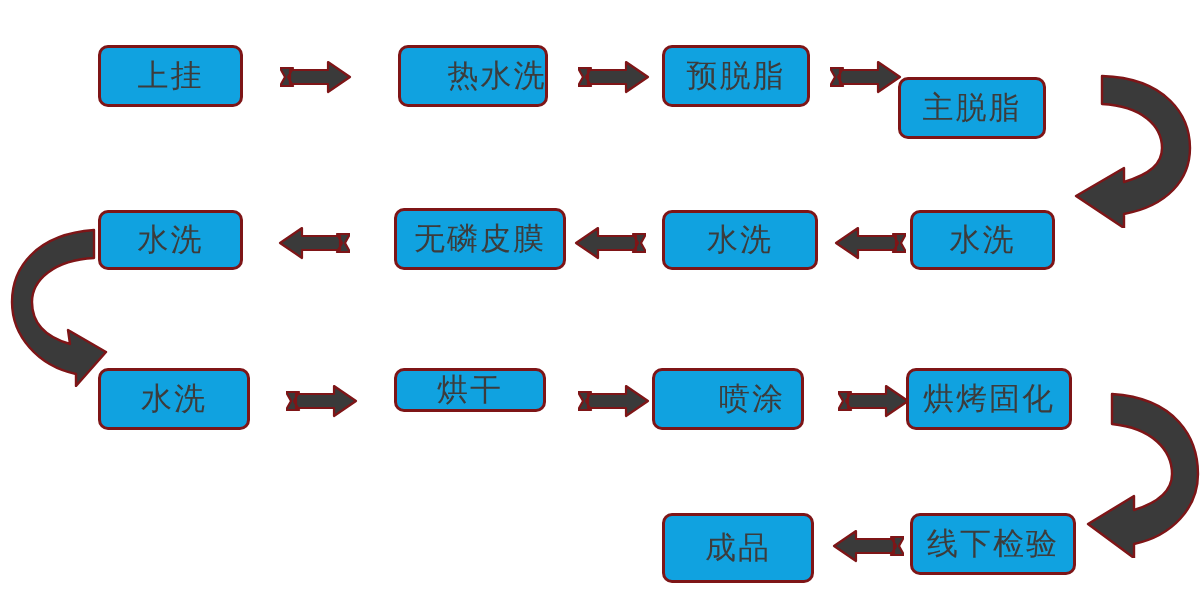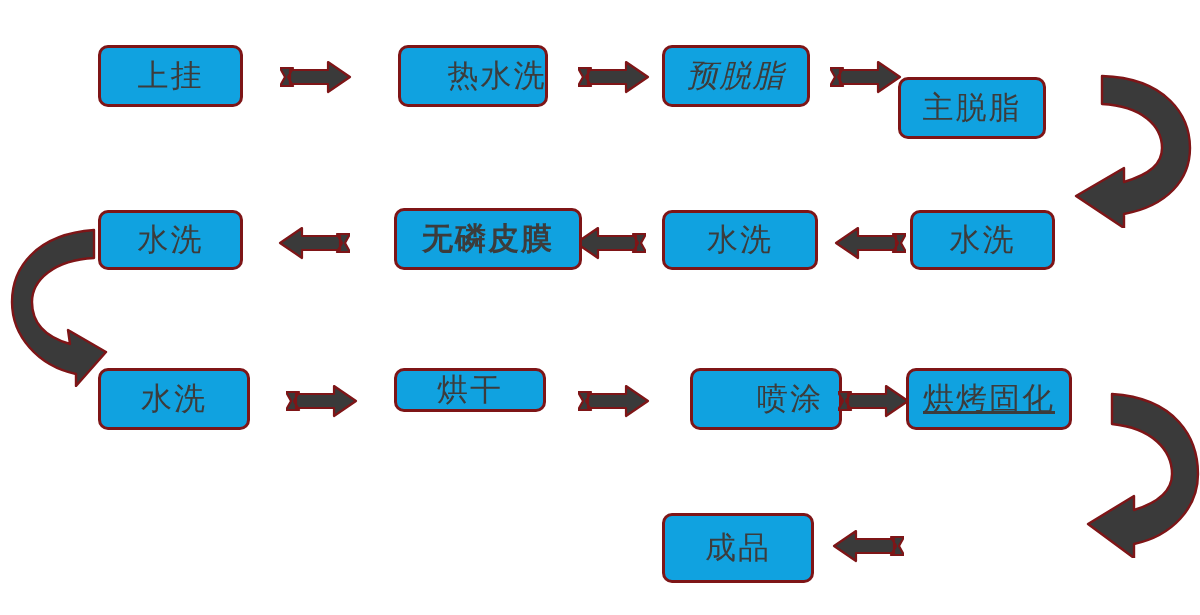--- a/index.html
+++ b/index.html
@@ -64,21 +64,21 @@
     <span class="node-label">热水洗</span>
   </div>
 
   <div class="arrow" style="left:578px; top:60px;">
     <svg width="72" height="36" viewBox="0 0 72 36">
       <path d="M0,8 L13,8 L8,17 L13,26 L0,26 L5,17 Z
                M10,10 L48,10 L48,2 L70,17 L48,32 L48,24 L10,24 Z" fill="#3A3A3A" stroke="#7E1517" stroke-width="2.2" stroke-linejoin="round"></path>
     </svg>
   </div>
 
-  <div class="node" style="left:662px; top:45px; width:148px; height:62px;font-style:italic;">
+  <div class="node" style="left:662px; top:45px; width:148px; height:62px;">
     <span class="node-label">预脱脂</span>
   </div>
 
   <div class="arrow" style="left:830px; top:60px;">
     <svg width="72" height="36" viewBox="0 0 72 36">
       <path d="M0,8 L13,8 L8,17 L13,26 L0,26 L5,17 Z
                M10,10 L48,10 L48,2 L70,17 L48,32 L48,24 L10,24 Z" fill="#3A3A3A" stroke="#7E1517" stroke-width="2.2" stroke-linejoin="round"></path>
     </svg>
   </div>
 
@@ -112,21 +112,21 @@
     <span class="node-label">水洗</span>
   </div>
 
   <div class="arrow" style="left:574px; top:226px;">
     <svg width="72" height="36" viewBox="0 0 72 36">
       <path d="M72,8 L59,8 L64,17 L59,26 L72,26 L67,17 Z
                M62,10 L24,10 L24,2 L2,17 L24,32 L24,24 L62,24 Z" fill="#3A3A3A" stroke="#7E1517" stroke-width="2.2" stroke-linejoin="round"></path>
     </svg>
   </div>
 
-  <div class="node" style="left:394px; top:208px; width:188px; height:62px;font-weight:bold;">
+  <div class="node" style="left:394px; top:208px; width:172px; height:62px;">
     <span class="node-label">无磷皮膜</span>
   </div>
 
   <div class="arrow" style="left:278px; top:226px;">
     <svg width="72" height="36" viewBox="0 0 72 36">
       <path d="M72,8 L59,8 L64,17 L59,26 L72,26 L67,17 Z
                M62,10 L24,10 L24,2 L2,17 L24,32 L24,24 L62,24 Z" fill="#3A3A3A" stroke="#7E1517" stroke-width="2.2" stroke-linejoin="round"></path>
     </svg>
   </div>
 
@@ -160,46 +160,49 @@
     <span class="node-label">烘干</span>
   </div>
 
   <div class="arrow" style="left:578px; top:384px;">
     <svg width="72" height="36" viewBox="0 0 72 36">
       <path d="M0,8 L13,8 L8,17 L13,26 L0,26 L5,17 Z
                M10,10 L48,10 L48,2 L70,17 L48,32 L48,24 L10,24 Z" fill="#3A3A3A" stroke="#7E1517" stroke-width="2.2" stroke-linejoin="round"></path>
     </svg>
   </div>
 
-  <div class="node" style="left:690px; top:368px; width:152px; height:62px;padding-left:48px;">
+  <div class="node" style="left:652px; top:368px; width:152px; height:62px;padding-left:48px;">
     <span class="node-label">喷涂</span>
   </div>
 
   <div class="arrow" style="left:838px; top:384px;">
     <svg width="72" height="36" viewBox="0 0 72 36">
       <path d="M0,8 L13,8 L8,17 L13,26 L0,26 L5,17 Z
                M10,10 L48,10 L48,2 L70,17 L48,32 L48,24 L10,24 Z" fill="#3A3A3A" stroke="#7E1517" stroke-width="2.2" stroke-linejoin="round"></path>
     </svg>
   </div>
 
-  <div class="node" style="left:906px; top:368px; width:166px; height:62px;text-decoration:underline;">
+  <div class="node" style="left:906px; top:368px; width:166px; height:62px;">
     <span class="node-label">烘烤固化</span>
   </div>
 
   <div class="curve" style="left:1080px; top:388px;">
     <svg width="130" height="170" viewBox="0 0 130 170">
       <path d="M32,6
                C96,10 118,50 118,86
                C118,120 92,148 54,156
                L54,170 L8,136 L54,108 L54,122
                C80,114 92,102 92,86
                C92,62 72,40 32,36 Z" fill="#3A3A3A" stroke="#7E1517" stroke-width="2.4" stroke-linejoin="round"></path>
     </svg>
   </div>
 
+  <div class="node" style="left:910px; top:513px; width:166px; height:62px;">
+    <span class="node-label">线下检验</span>
+  </div>
 
   <div class="arrow" style="left:832px; top:529px;">
     <svg width="72" height="36" viewBox="0 0 72 36">
       <path d="M72,8 L59,8 L64,17 L59,26 L72,26 L67,17 Z
                M62,10 L24,10 L24,2 L2,17 L24,32 L24,24 L62,24 Z" fill="#3A3A3A" stroke="#7E1517" stroke-width="2.2" stroke-linejoin="round"></path>
     </svg>
   </div>
 
   <div class="node" style="left:662px; top:513px; width:152px; height:70px;">
     <span class="node-label">成品</span>

